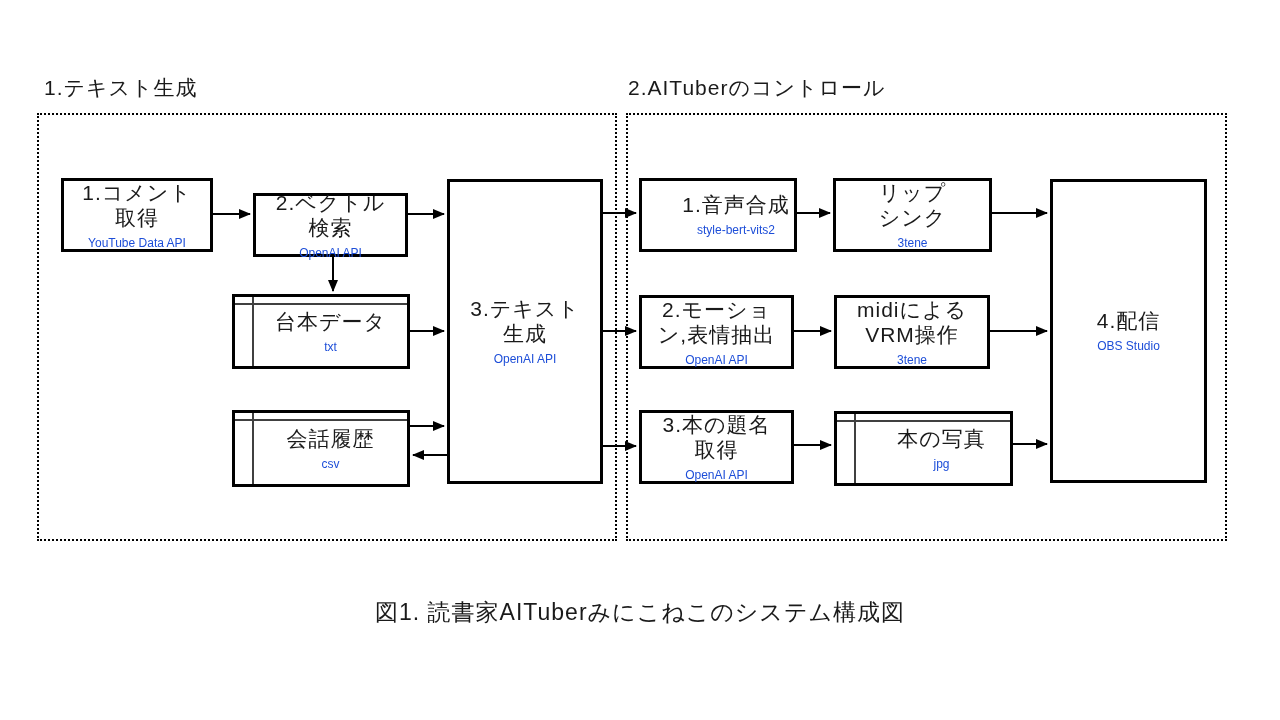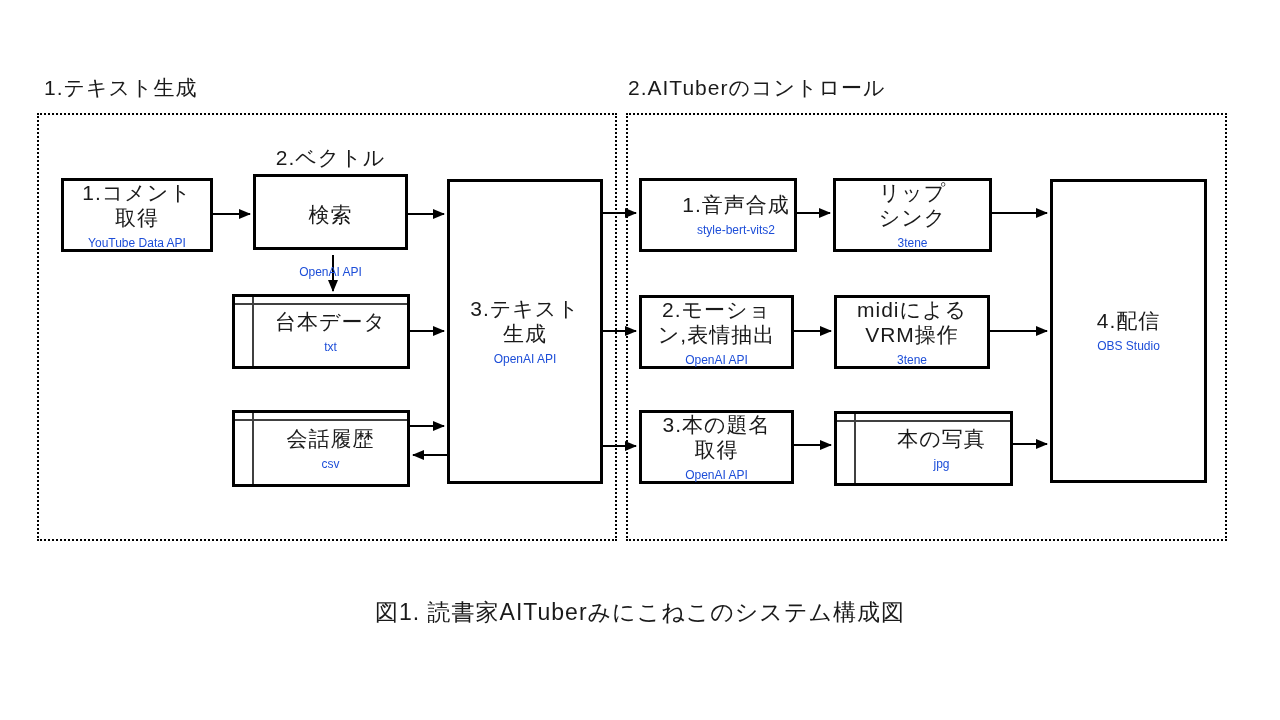--- a/index.html
+++ b/index.html
@@ -59,21 +59,21 @@
       <line x1="1013" y1="444" x2="1047" y2="444" marker-end="url(#ah)"></line>
     </g>
   </svg>
 
   <div class="box" style="left:61px; top:178px; width:152px; height:74px;">
     <div class="main">1.コメント</div>
     <div class="main">取得</div>
     <div class="sub">YouTube Data API</div>
   </div>
 
-  <div class="box" style="left:253px; top:174px; width:155px; height:76px;gap:32px;">
+  <div class="box" style="left:253px; top:193px; width:155px; height:64px;">
     <div class="main">2.ベクトル</div>
     <div class="main">検索</div>
     <div class="sub">OpenAI API</div>
   </div>
 
   <div class="box datastore" style="left:232px; top:294px; width:178px; height:75px;">
     <div class="vline"></div>
     <div class="hline"></div>
     <div class="main">台本データ</div>
     <div class="sub">txt</div>

